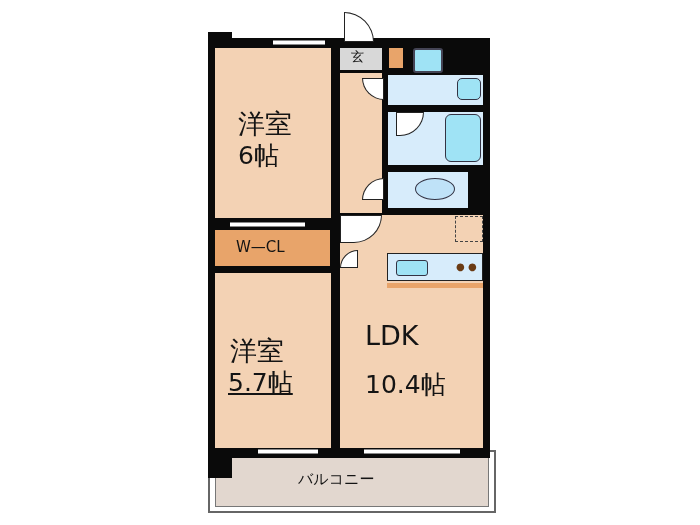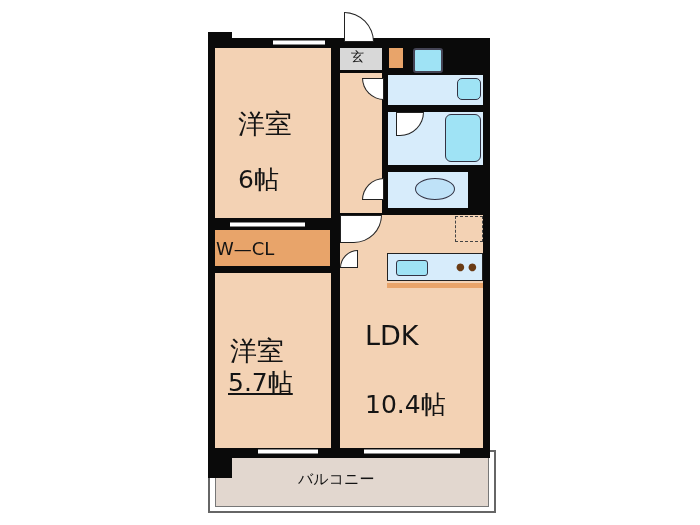--- a/index.html
+++ b/index.html
@@ -24,25 +24,25 @@
 <div class="label" style="left:298px;top:472px;font-size:15px;">バルコニー</div>
 
 <div class="abs wall" style="left:208px;top:38px;width:130px;height:420px;"></div>
 <div class="abs wall" style="left:330px;top:38px;width:160px;height:420px;"></div>
 <div class="abs wall" style="left:208px;top:32px;width:24px;height:30px;"></div>
 <div class="abs wall" style="left:208px;top:448px;width:24px;height:30px;"></div>
 
 <div class="abs room" style="left:215px;top:48px;width:116px;height:170px;"></div>
 <div class="abs win" style="left:273px;top:40px;width:52px;height:5px;"></div>
 <div class="label" style="left:238px;top:110px;font-size:27px;">洋室</div>
-<div class="label" style="left:238px;top:143px;font-size:25px;margin-top:24px;">6帖</div>
+<div class="label" style="left:238px;top:143px;font-size:25px;">6帖</div>
 
 <div class="abs wc" style="left:215px;top:230px;width:115px;height:36px;"></div>
 <div class="abs win" style="left:230px;top:222px;width:75px;height:5px;"></div>
-<div class="label" style="left:216px;top:240px;font-size:18px;">W—CL</div>
+<div class="label" style="left:236px;top:240px;font-size:15px;">W—CL</div>
 
 <div class="abs room" style="left:215px;top:273px;width:116px;height:175px;"></div>
 <div class="label" style="left:230px;top:337px;font-size:27px;">洋室</div>
 <div class="label" style="left:228px;top:370px;font-size:25px;text-decoration:underline;">5.7帖</div>
 <div class="abs win" style="left:258px;top:449px;width:60px;height:5px;"></div>
 
 <div class="abs hall" style="left:340px;top:73px;width:42px;height:140px;"></div>
 <div class="abs genkan" style="left:340px;top:48px;width:42px;height:22px;"></div>
 <div class="label" style="left:351px;top:50px;font-size:13px;">玄</div>
 <div class="abs" style="left:344px;top:12px;width:30px;height:30px;border:1.5px solid #222;border-left:1.5px solid #222;border-radius:0 30px 0 0;background:#fff;"></div>
@@ -56,20 +56,20 @@
 <div class="abs wet" style="left:388px;top:172px;width:80px;height:36px;"></div>
 <div class="abs" style="left:415px;top:178px;width:40px;height:22px;background:#bfe2f8;border:1.5px solid #334;border-radius:50%;"></div>
 
 <div class="abs room" style="left:340px;top:215px;width:143px;height:233px;"></div>
 <div class="abs" style="left:455px;top:216px;width:28px;height:26px;border:1.5px dashed #444;"></div>
 <div class="abs wet" style="left:387px;top:253px;width:96px;height:28px;border:1.5px solid #222;"></div>
 <div class="abs" style="left:396px;top:260px;width:32px;height:16px;background:#9fe3f5;border:1.5px solid #334;border-radius:3px;"></div>
 <div class="abs" style="left:456px;top:262px;width:22px;height:10px;color:#6a3b14;font-size:10px;line-height:10px;">● ●</div>
 <div class="abs" style="left:387px;top:283px;width:96px;height:5px;background:#e8a46a;"></div>
 <div class="label" style="left:365px;top:322px;font-size:27px;">LDK</div>
-<div class="label" style="left:365px;top:372px;font-size:25px;margin-top:20px;">10.4帖</div>
+<div class="label" style="left:365px;top:372px;font-size:25px;">10.4帖</div>
 <div class="abs win" style="left:364px;top:449px;width:96px;height:5px;"></div>
 
 <div class="abs door-arc" style="left:362px;top:78px;width:22px;height:22px;border-radius:0 0 0 22px;"></div>
 <div class="abs door-arc" style="left:396px;top:112px;width:28px;height:24px;border-radius:0 0 24px 0;"></div>
 <div class="abs door-arc" style="left:362px;top:178px;width:22px;height:22px;border-radius:22px 0 0 0;"></div>
 <div class="abs door-arc" style="left:340px;top:215px;width:42px;height:28px;border-radius:0 0 28px 0;"></div>
 <div class="abs door-arc" style="left:340px;top:250px;width:18px;height:18px;border-radius:18px 0 0 0;"></div>
 
 </body></html>

